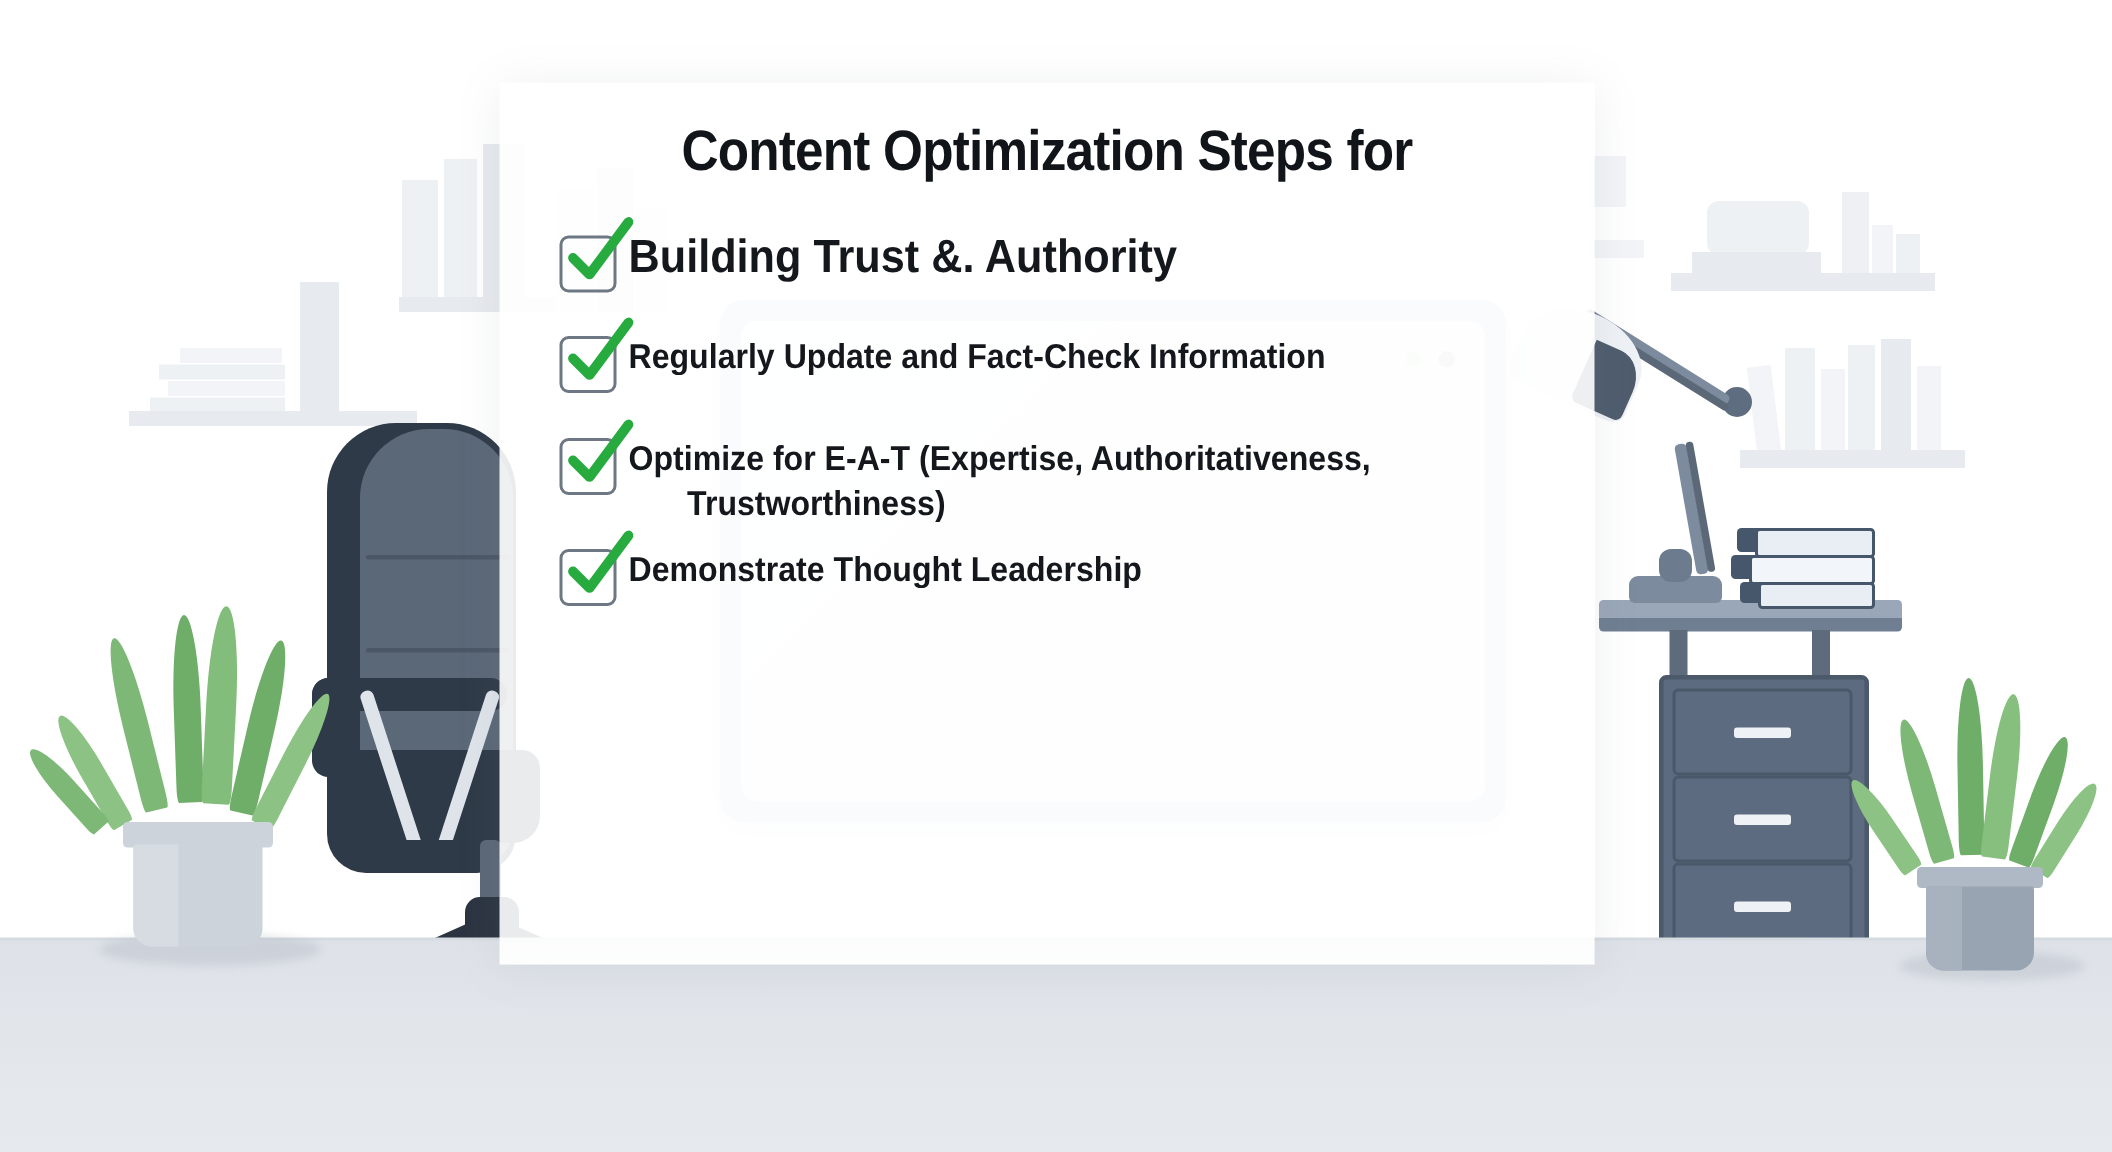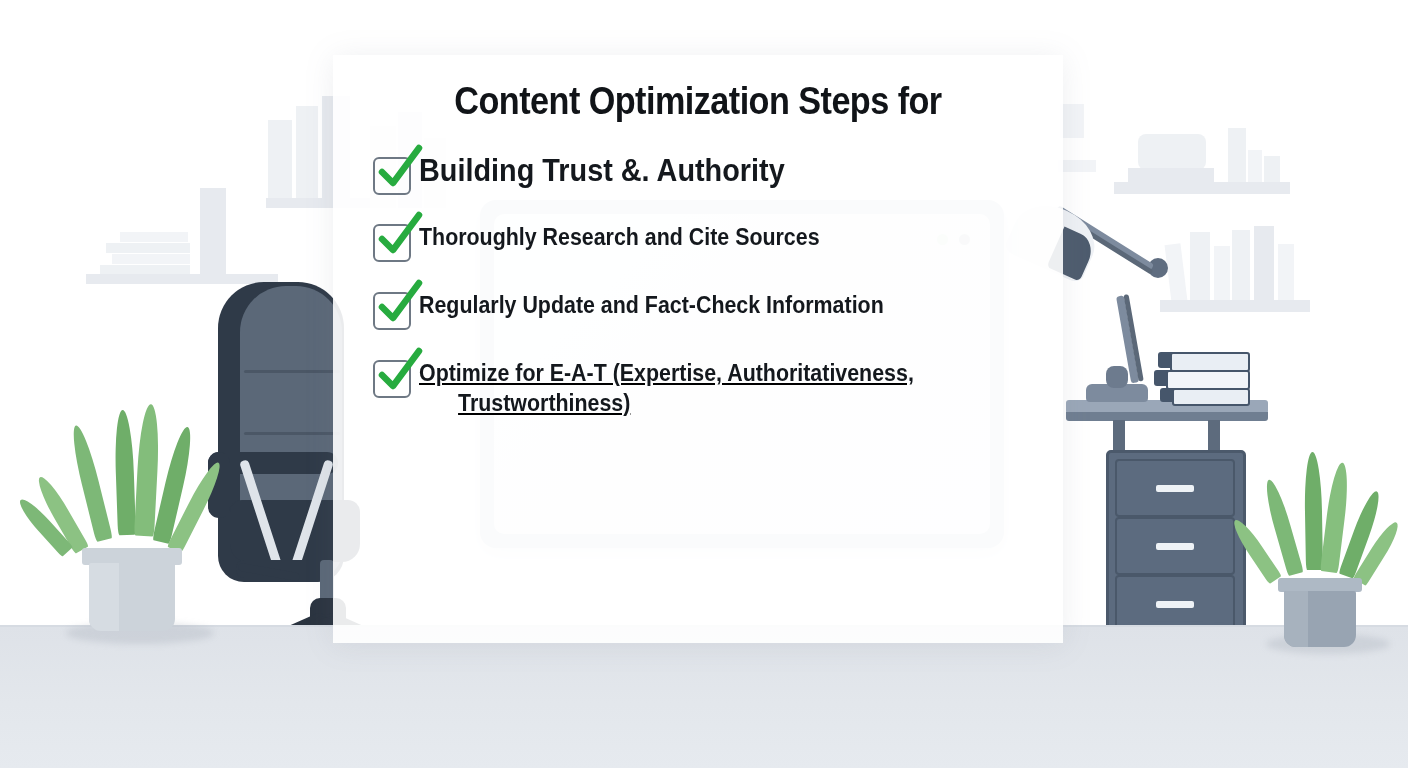--- a/index.html
+++ b/index.html
@@ -307,57 +307,57 @@
         <div class="cbwrap">
           <div class="cb" data-name="checkbox-checked">
             <svg class="tick" data-name="check-icon" viewBox="0 0 48 48">
               <path d="M8 26 L19 37 L45 2" fill="none" stroke="#27ab3f" stroke-width="6.5" stroke-linecap="round" stroke-linejoin="round"></path>
             </svg>
           </div>
         </div>
         <div class="txt" data-name="list-item-label">Building Trust &amp;. Authority</div>
       </div>
 
+
+
       <div class="row row-n" data-name="list-item">
         <div class="cbwrap">
           <div class="cb" data-name="checkbox-checked">
             <svg class="tick" data-name="check-icon" viewBox="0 0 48 48">
               <path d="M8 26 L19 37 L45 2" fill="none" stroke="#27ab3f" stroke-width="6.5" stroke-linecap="round" stroke-linejoin="round"></path>
             </svg>
           </div>
         </div>
-        <div class="txt" data-name="list-item-label">Thoroughly Research and Cite Sources</div>
-      </div>
-
-
-      <div class="row row-n" data-name="list-item">
+        <div class="txt" data-name="list-item-label">Regularly Update and Fact-Check Information</div>
+      </div>
+
+      <div class="row row-n row-eat" data-name="list-item" style="margin-bottom:14px;">
         <div class="cbwrap">
           <div class="cb" data-name="checkbox-checked">
             <svg class="tick" data-name="check-icon" viewBox="0 0 48 48">
               <path d="M8 26 L19 37 L45 2" fill="none" stroke="#27ab3f" stroke-width="6.5" stroke-linecap="round" stroke-linejoin="round"></path>
             </svg>
           </div>
         </div>
-        <div class="txt" data-name="list-item-label">Regularly Update and Fact-Check Information</div>
-      </div>
-
-      <div class="row row-n row-eat" data-name="list-item" style="margin-bottom:14px;text-decoration:underline;">
+        <div class="txt">
+          <span data-name="list-item-label">Optimize for E-A-T (Expertise, Authoritativeness,</span>
+          <span class="indent" data-name="list-item-label-line2">Trustworthiness)</span>
+        </div>
+      </div>
+
+      <div class="row row-n" data-name="list-item" style="margin-bottom:34px;">
         <div class="cbwrap">
           <div class="cb" data-name="checkbox-checked">
             <svg class="tick" data-name="check-icon" viewBox="0 0 48 48">
               <path d="M8 26 L19 37 L45 2" fill="none" stroke="#27ab3f" stroke-width="6.5" stroke-linecap="round" stroke-linejoin="round"></path>
             </svg>
           </div>
         </div>
-        <div class="txt">
-          <span data-name="list-item-label">Optimize for E-A-T (Expertise, Authoritativeness,</span>
-          <span class="indent" data-name="list-item-label-line2">Trustworthiness)</span>
-        </div>
-      </div>
-
+        <div class="txt" data-name="list-item-label">Demonstrate Thought Leadership</div>
+      </div>
 
 
     </div>
   </div>
 
   <div class="floor" data-name="floor"></div>
   <div class="floor-line" data-name="floor-wall-line"></div>
 
   <style>
     .floor,.floor-line{z-index:0;}

